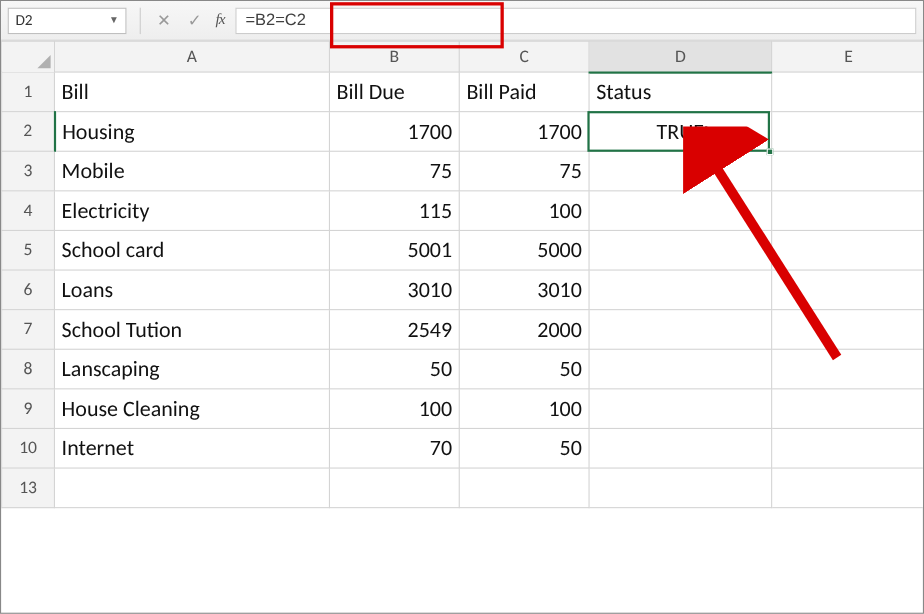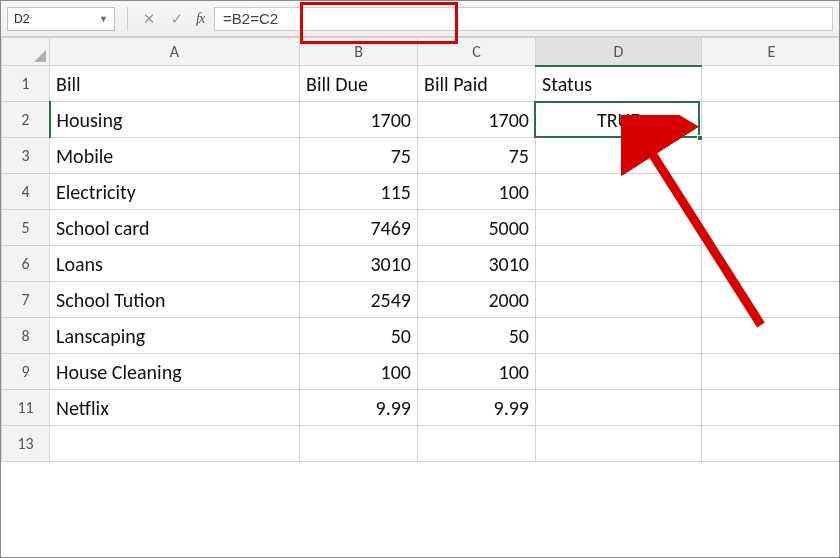--- a/index.html
+++ b/index.html
@@ -246,21 +246,21 @@
         <th class="rowhead">4</th>
         <td>Electricity</td>
         <td class="right">115</td>
         <td class="right">100</td>
         <td class="center"></td>
         <td></td>
       </tr>
       <tr>
         <th class="rowhead">5</th>
         <td>School card</td>
-        <td class="right">7469</td>
+        <td class="right">5001</td>
         <td class="right">5000</td>
         <td class="center"></td>
         <td></td>
       </tr>
       <tr>
         <th class="rowhead">6</th>
         <td>Loans</td>
         <td class="right">3010</td>
         <td class="right">3010</td>
         <td class="center"></td>
@@ -284,24 +284,24 @@
       </tr>
       <tr>
         <th class="rowhead">9</th>
         <td>House Cleaning</td>
         <td class="right">100</td>
         <td class="right">100</td>
         <td class="center"></td>
         <td></td>
       </tr>
       <tr>
-        <th class="rowhead">11</th>
-        <td>Netflix</td>
-        <td class="right">9.99</td>
-        <td class="right">9.99</td>
+        <th class="rowhead">10</th>
+        <td>Internet</td>
+        <td class="right">70</td>
+        <td class="right">50</td>
         <td class="center"></td>
         <td></td>
       </tr>
       <tr>
         <th class="rowhead">13</th>
         <td></td>
         <td></td>
         <td></td>
         <td></td>
         <td></td>

